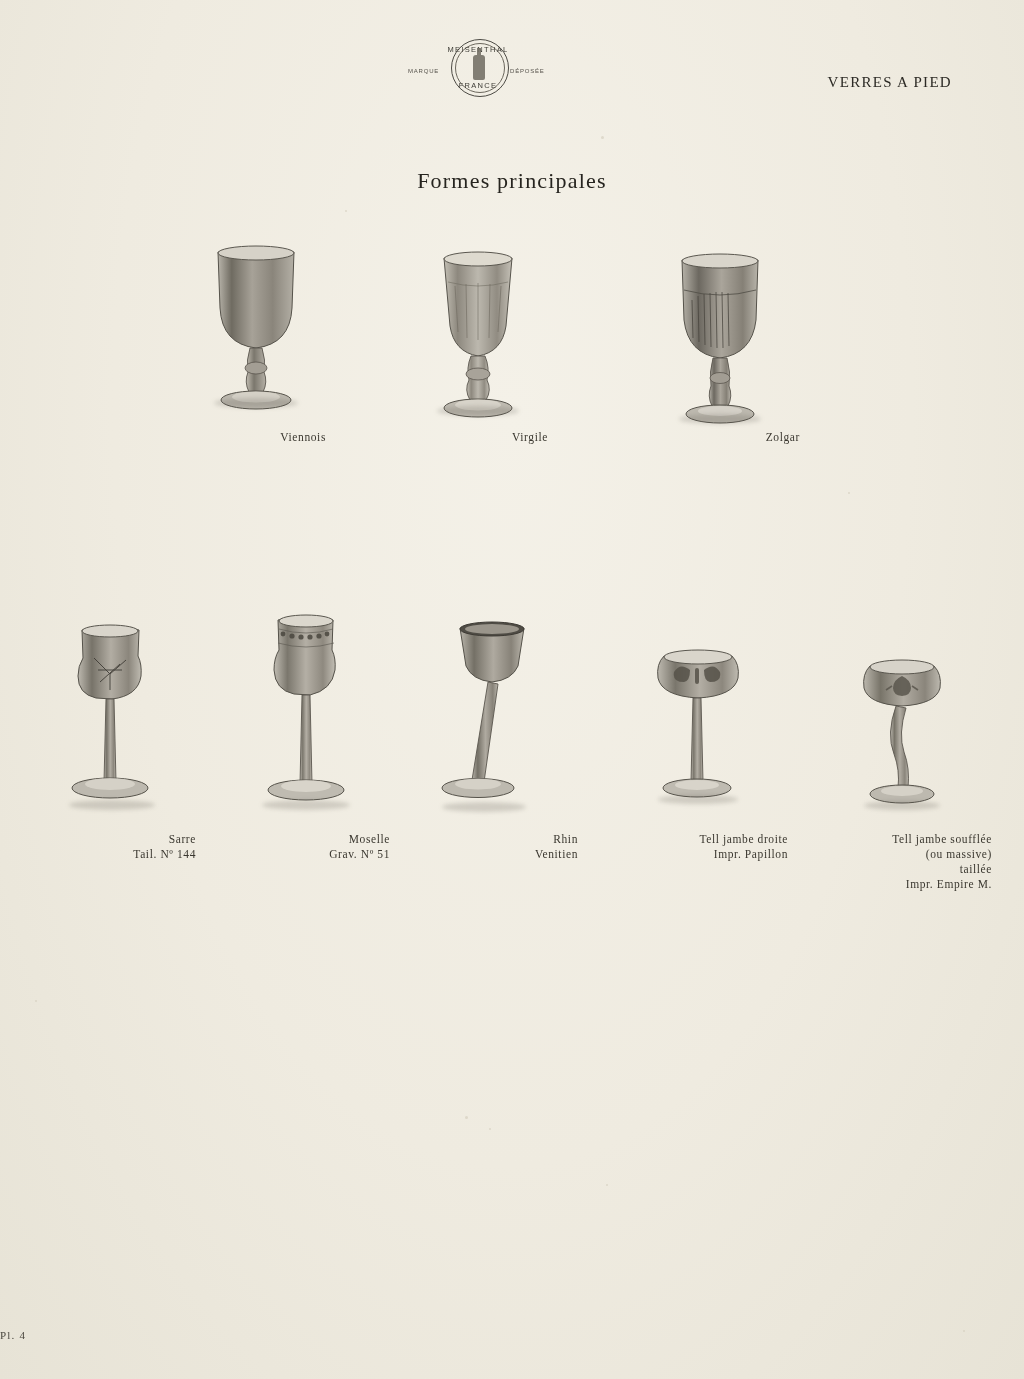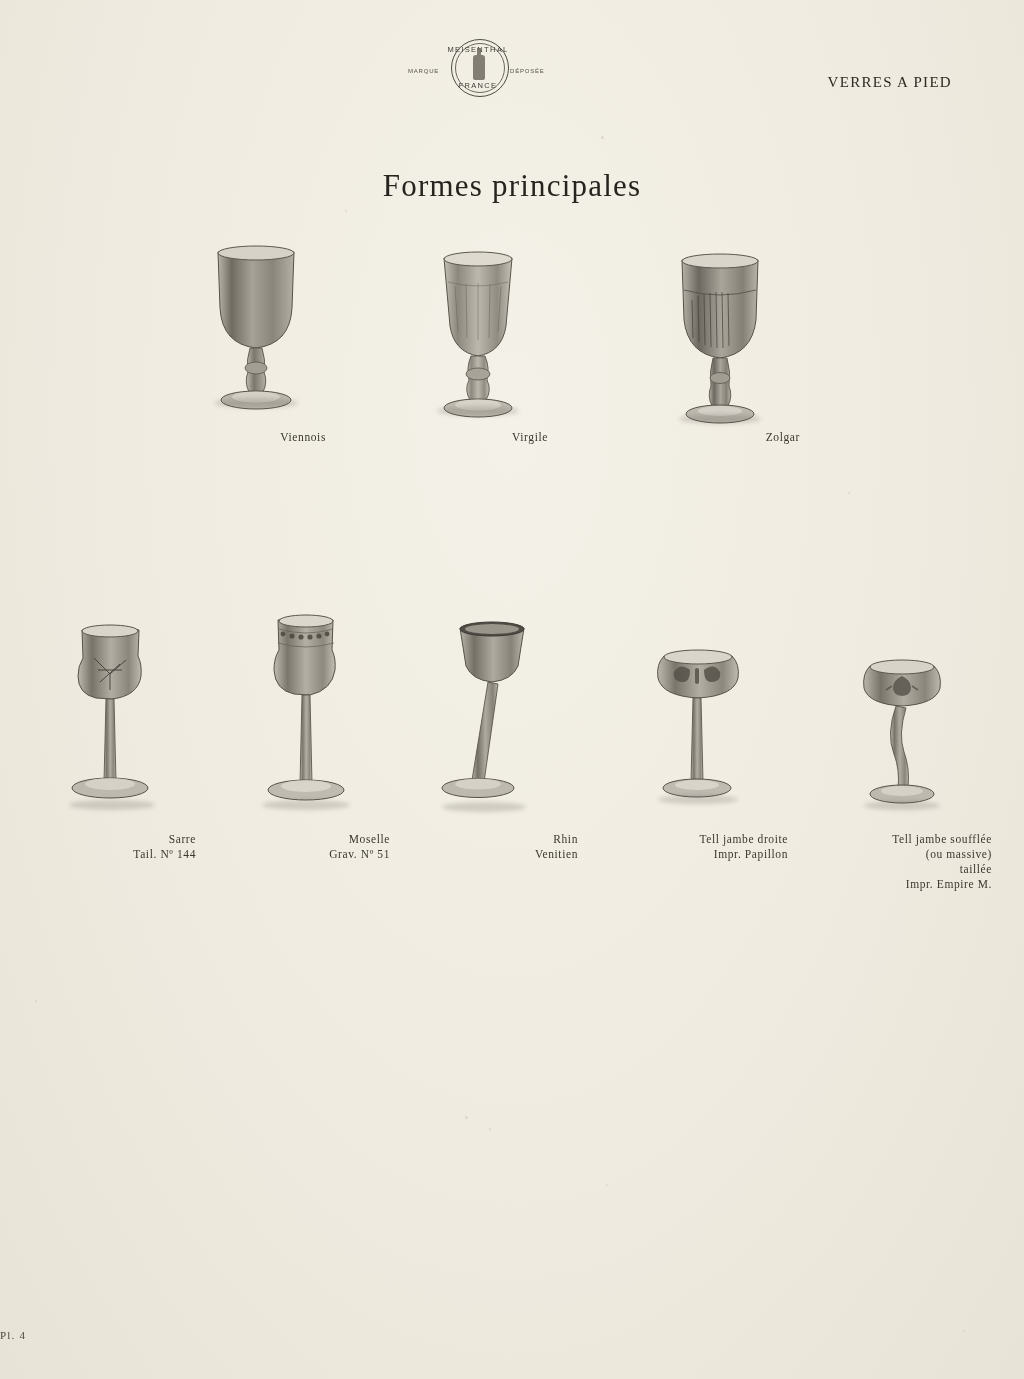--- a/index.html
+++ b/index.html
@@ -97,21 +97,21 @@
     font-size: 15px;
     letter-spacing: 1.3px;
     color: #2c2a25;
   }
 
   .main-title {
     position: absolute;
     left: 0; right: 0;
     top: 168px;
     text-align: center;
-    font-size: 31px;
+    font-size: 22px;
     letter-spacing: 1.2px;
     color: #26241f;
   }
 
   .section-title {
     position: absolute;
     left: 0; right: 0;
     top: 564px;
     text-align: center;
     font-size: 12.5px;

